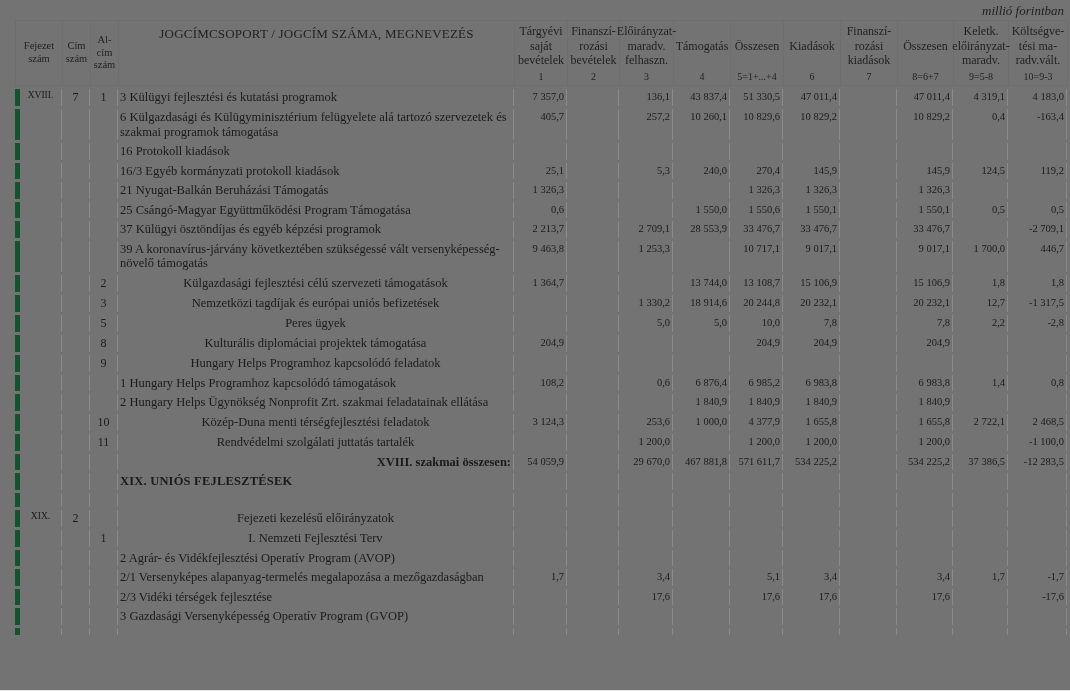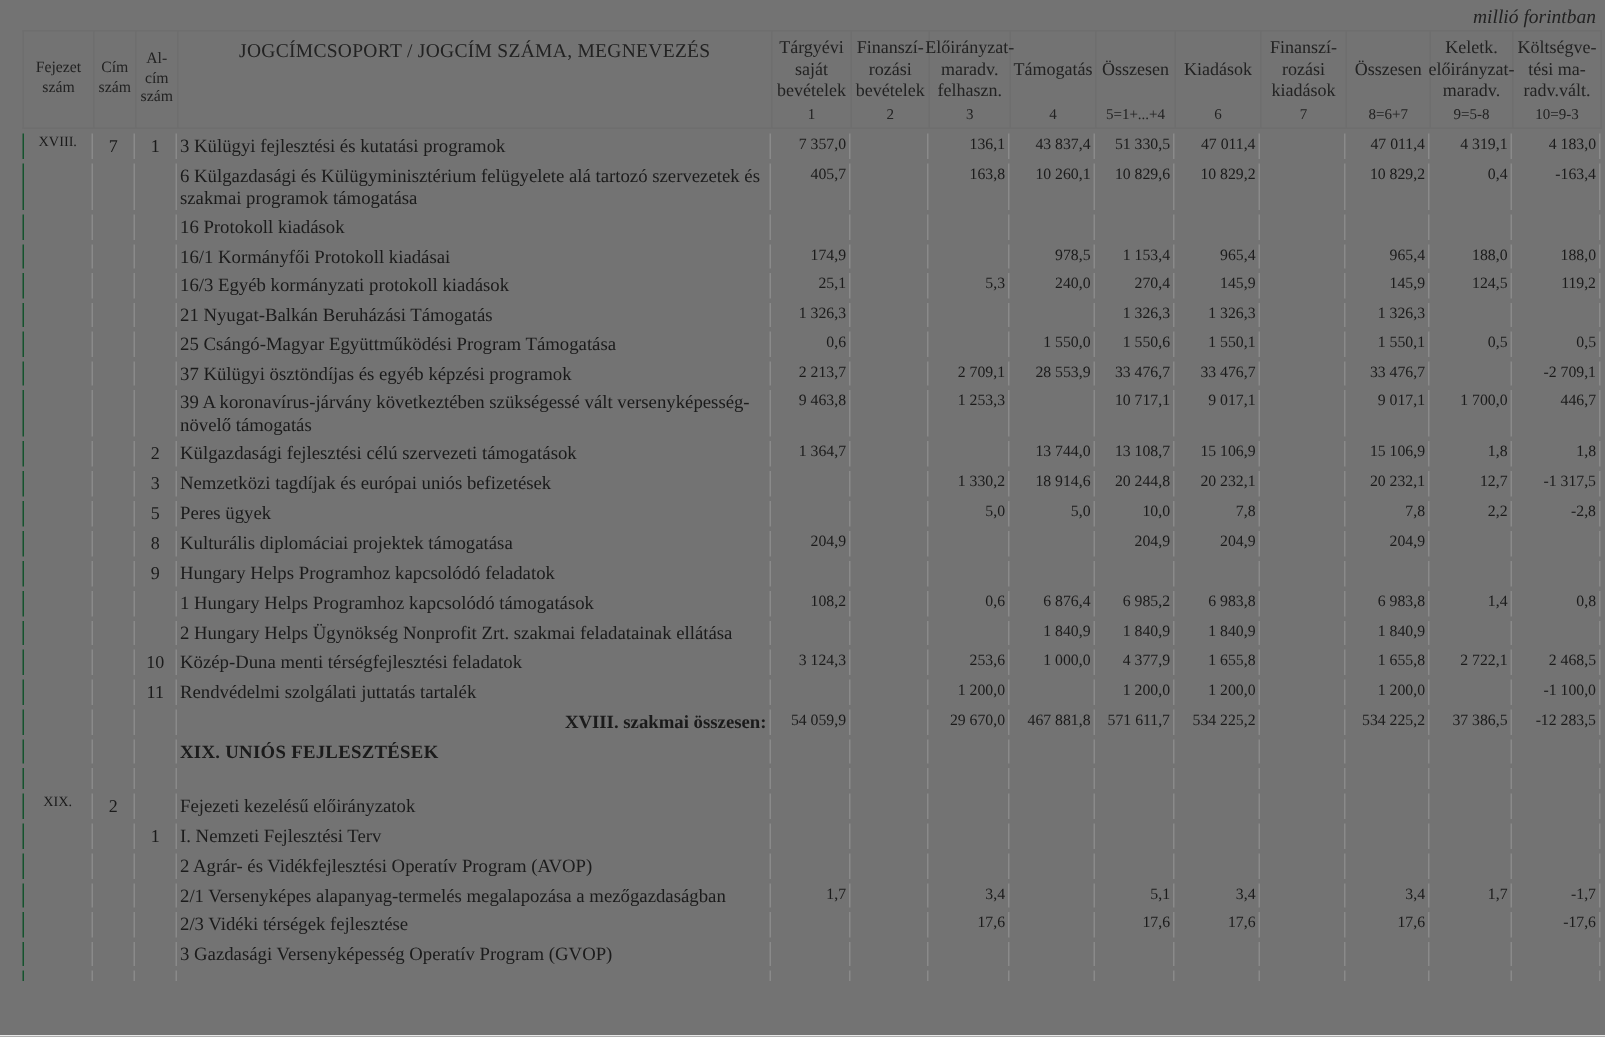--- a/index.html
+++ b/index.html
@@ -37,23 +37,23 @@
   .hnum { font-size:10px; padding-bottom:3px; color:#222; }
   th.name-h .hlabel { align-items:flex-start; padding-top:5px; font-size:13px; letter-spacing:.2px; }
   th.left-h .hlabel { font-size:10.5px; }
 
   
   #body-table { border-collapse:separate; border-spacing:0 3px; }
   #body-table td {
     border-right:1px solid #8a8a8a; padding:1px 2px; vertical-align:top;
     overflow:hidden;
   }
-  #body-table td:first-child { border-left:1px solid #14532d;margin-top:28px; }
+  #body-table td:first-child { border-left:5px solid #14532d;margin-top:28px; }
   td.name { font-size:12.5px; line-height:14.5px; padding-left:3px; }
-  td.name.indent { padding-left:8px; }
+  td.name.indent { padding-left:8px;text-align:center; }
   td.num { text-align:right; font-size:10.5px; line-height:14.5px; padding-right:4px; }
   td.col-fejezet { text-align:center; font-size:9.5px; padding-top:3px; }
   td.col-cim, td.col-alcim { text-align:center; font-size:12px; }
   tr.style-total td.name { font-weight:bold; text-align:right; padding-right:7px; }
   tr.style-section td.name { font-weight:bold; letter-spacing:.2px; }
   tr.style-spacer td { height:12px; }
   tr.style-partial td { height:5px; }
 </style>
 </head>
 <body>
@@ -216,21 +216,21 @@
     <td class="num">4 319,1</td>
     <td class="num">4 183,0</td>
   </tr>
           <tr class="style-normal">
     <td class="col-fejezet"></td>
     <td class="col-cim"></td>
     <td class="col-alcim"></td>
     <td class="name">6 Külgazdasági és Külügyminisztérium felügyelete alá tartozó szervezetek és szakmai programok támogatása</td>
     <td class="num">405,7</td>
     <td class="num"></td>
-    <td class="num">163,8</td>
+    <td class="num">257,2</td>
     <td class="num">10 260,1</td>
     <td class="num">10 829,6</td>
     <td class="num">10 829,2</td>
     <td class="num"></td>
     <td class="num">10 829,2</td>
     <td class="num">0,4</td>
     <td class="num">-163,4</td>
   </tr>
           <tr class="style-normal">
     <td class="col-fejezet"></td>
@@ -240,36 +240,20 @@
     <td class="num"></td>
     <td class="num"></td>
     <td class="num"></td>
     <td class="num"></td>
     <td class="num"></td>
     <td class="num"></td>
     <td class="num"></td>
     <td class="num"></td>
     <td class="num"></td>
     <td class="num"></td>
-  </tr>
-          <tr class="style-normal">
-    <td class="col-fejezet"></td>
-    <td class="col-cim"></td>
-    <td class="col-alcim"></td>
-    <td class="name">16/1 Kormányfői Protokoll kiadásai</td>
-    <td class="num">174,9</td>
-    <td class="num"></td>
-    <td class="num"></td>
-    <td class="num">978,5</td>
-    <td class="num">1 153,4</td>
-    <td class="num">965,4</td>
-    <td class="num"></td>
-    <td class="num">965,4</td>
-    <td class="num">188,0</td>
-    <td class="num">188,0</td>
   </tr>
           <tr class="style-normal">
     <td class="col-fejezet"></td>
     <td class="col-cim"></td>
     <td class="col-alcim"></td>
     <td class="name">16/3 Egyéb kormányzati protokoll kiadások</td>
     <td class="num">25,1</td>
     <td class="num"></td>
     <td class="num">5,3</td>
     <td class="num">240,0</td>

